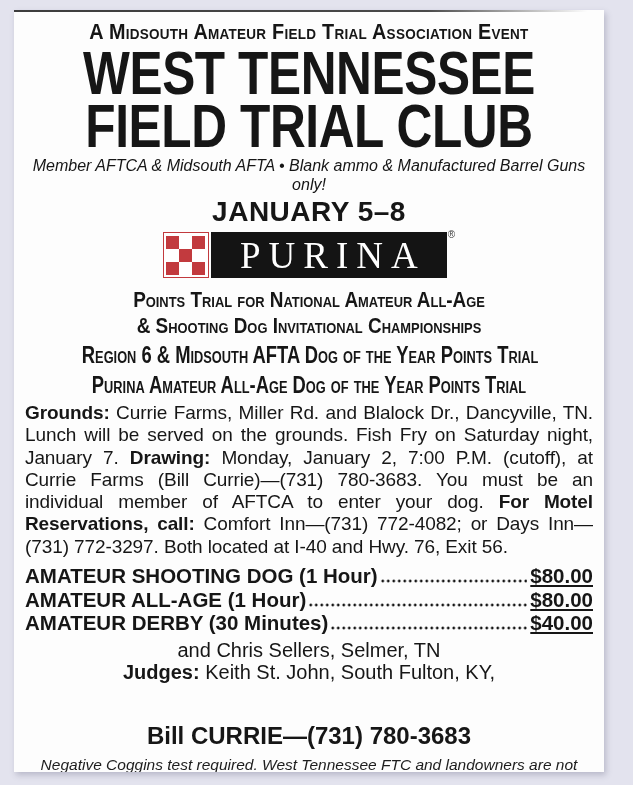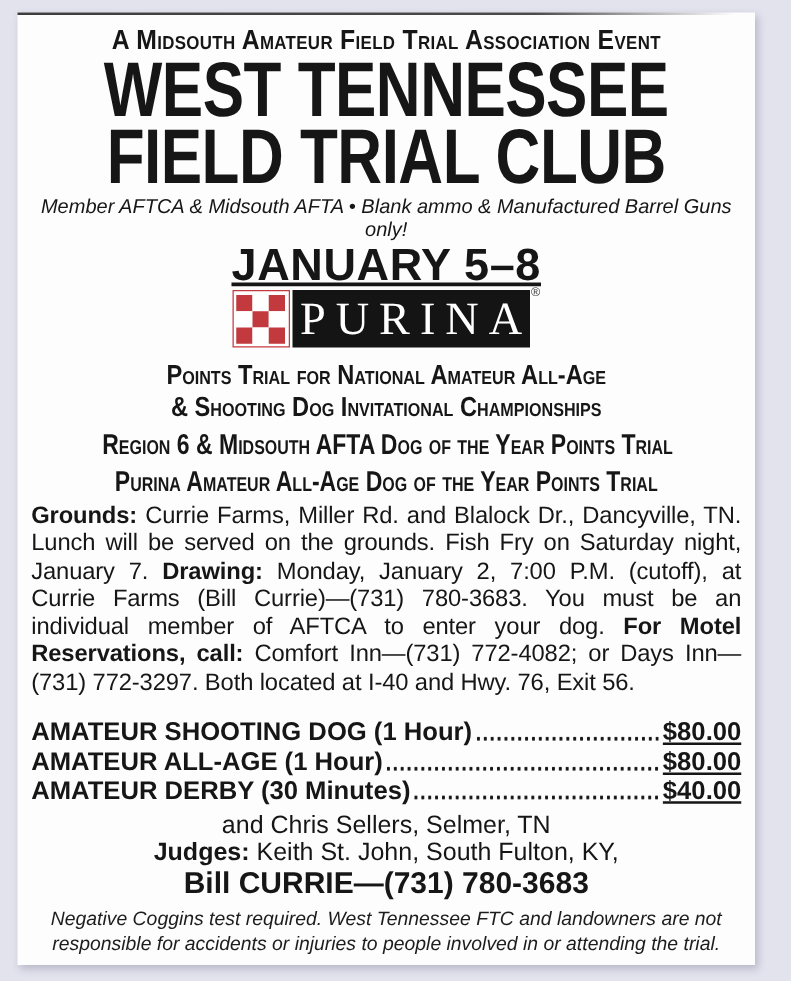--- a/index.html
+++ b/index.html
@@ -32,35 +32,35 @@
   }
   .title-line {
     font-weight:bold; font-size:62px; line-height:51px;
     letter-spacing:-.5px; transform:scaleX(.80); white-space:nowrap;
     margin-top:2px;
   }
   .member-line {
     font-style:italic; font-size:16px; line-height:19px; margin-top:5px;
   }
   .dates {
-    font-weight:bold; font-size:36px; line-height:31px; letter-spacing:.5px; margin-top:2px;text-decoration:underline;
+    font-weight:bold; font-size:28px; line-height:31px; letter-spacing:.5px; margin-top:2px;
   }
 
   .purina-row { display:flex; justify-content:center; margin:5px 0 2px 0; }
   .purina-lockup { display:flex; align-items:stretch; height:46px; }
   .checkerboard {
     width:46px; height:46px; border:1.5px solid var(--purina-red,#c23a3e);
     background:#fff; padding:2.5px;
   }
   .cb-grid { width:100%; height:100%; display:grid;
     grid-template-columns:repeat(3,1fr); grid-template-rows:repeat(3,1fr); }
   .cell.r { background: var(--purina-red,#c23a3e); }
   .cell.w { background: #ffffff; }
   .purina-box {
-    width:190px; height:46px; margin-left:2px;
+    width:236px; height:46px; margin-left:2px;
     background: var(--purina-black,#141414);
     display:flex; align-items:center; justify-content:center;
   }
   .purina-word {
     font-family:"Liberation Serif", "DejaVu Serif", serif;
     color:#ffffff; font-size:37px; line-height:1;
     letter-spacing:8px; margin-right:-8px; padding-top:1px;
   }
   .purina-reg { font-size:10px; line-height:10px; color:#3b3b3b; align-self:flex-start; margin:-2px 0 0 1px; }
 
@@ -71,36 +71,36 @@
   .inv2 { font-size:22px; line-height:25px; margin-top:1px; }
   .region { font-size:23px; line-height:28px; margin-top:3px; }
   .pp     { font-size:23px; line-height:28px; margin-top:2px; }
 
   .grounds {
     text-align:justify; font-size:19px; line-height:22.3px;
     letter-spacing:-.1px; margin-top:3px;
   }
   .grounds span.b { font-weight:bold; }
 
-  .fees { margin-top:16px; }
+  .fees { margin-top:6px; }
   .fee-row { display:flex; align-items:stretch; font-weight:bold; font-size:20.5px; line-height:23.5px; }
   .fee-label { white-space:nowrap; }
   .fee-dots {
     flex:1; margin:0 3px 0 2px;
     background-image: radial-gradient(circle, var(--text,#161616) 1.25px, transparent 1.55px);
     background-size:5.5px 5.5px; background-repeat:repeat-x;
     background-position:left bottom 4px;
   }
   .fee-price { white-space:nowrap;text-decoration:underline; }
 
   .judges { font-size:20px; line-height:22.5px; margin-top:4px; }
   .judges .b { font-weight:bold; }
 
   .entries-heading { font-weight:bold; font-size:21.5px; line-height:24px; margin-top:6px; }
-  .entry-line { font-weight:bold; font-size:24px; line-height:26.5px; }
+  .entry-line { font-weight:bold; font-size:24px; line-height:26.5px;margin-top:39px; }
 
   .disclaimer {
     font-style:italic; font-size:15.5px; line-height:19.5px;
     max-width:556px; margin:6px auto 0 auto; color:#1d1d1d;
   }
 </style>
 </head>
 <body>
 
 <div class="sheet">

